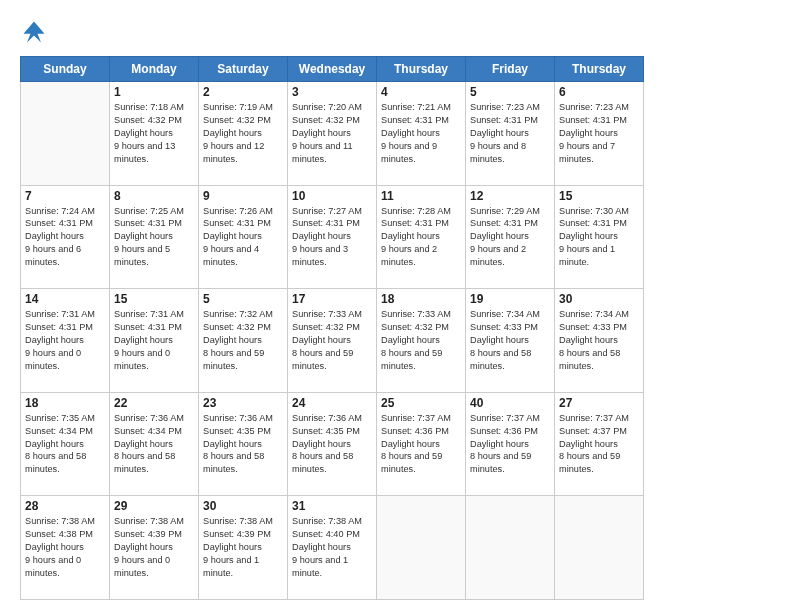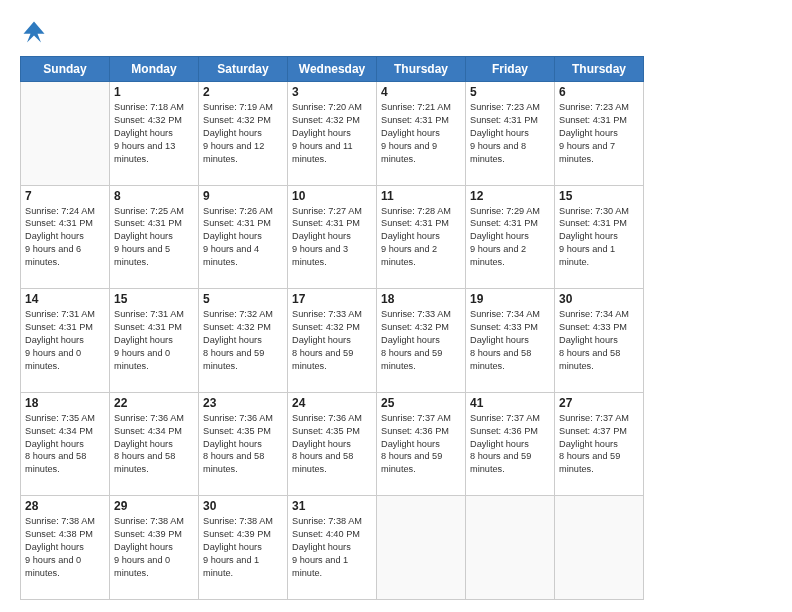--- a/index.html
+++ b/index.html
@@ -352,21 +352,21 @@
           <td>
         <div class="day-number">25</div>
         <div class="day-info">
           Sunrise: 7:37 AM<br>
           Sunset: 4:36 PM<br>
           Daylight hours<br>
           8 hours and 59 minutes.
         </div>
       </td>
           <td>
-        <div class="day-number">41</div>
+        <div class="day-number">40</div>
         <div class="day-info">
           Sunrise: 7:37 AM<br>
           Sunset: 4:36 PM<br>
           Daylight hours<br>
           8 hours and 59 minutes.
         </div>
       </td>
           <td>
         <div class="day-number">27</div>
         <div class="day-info">

